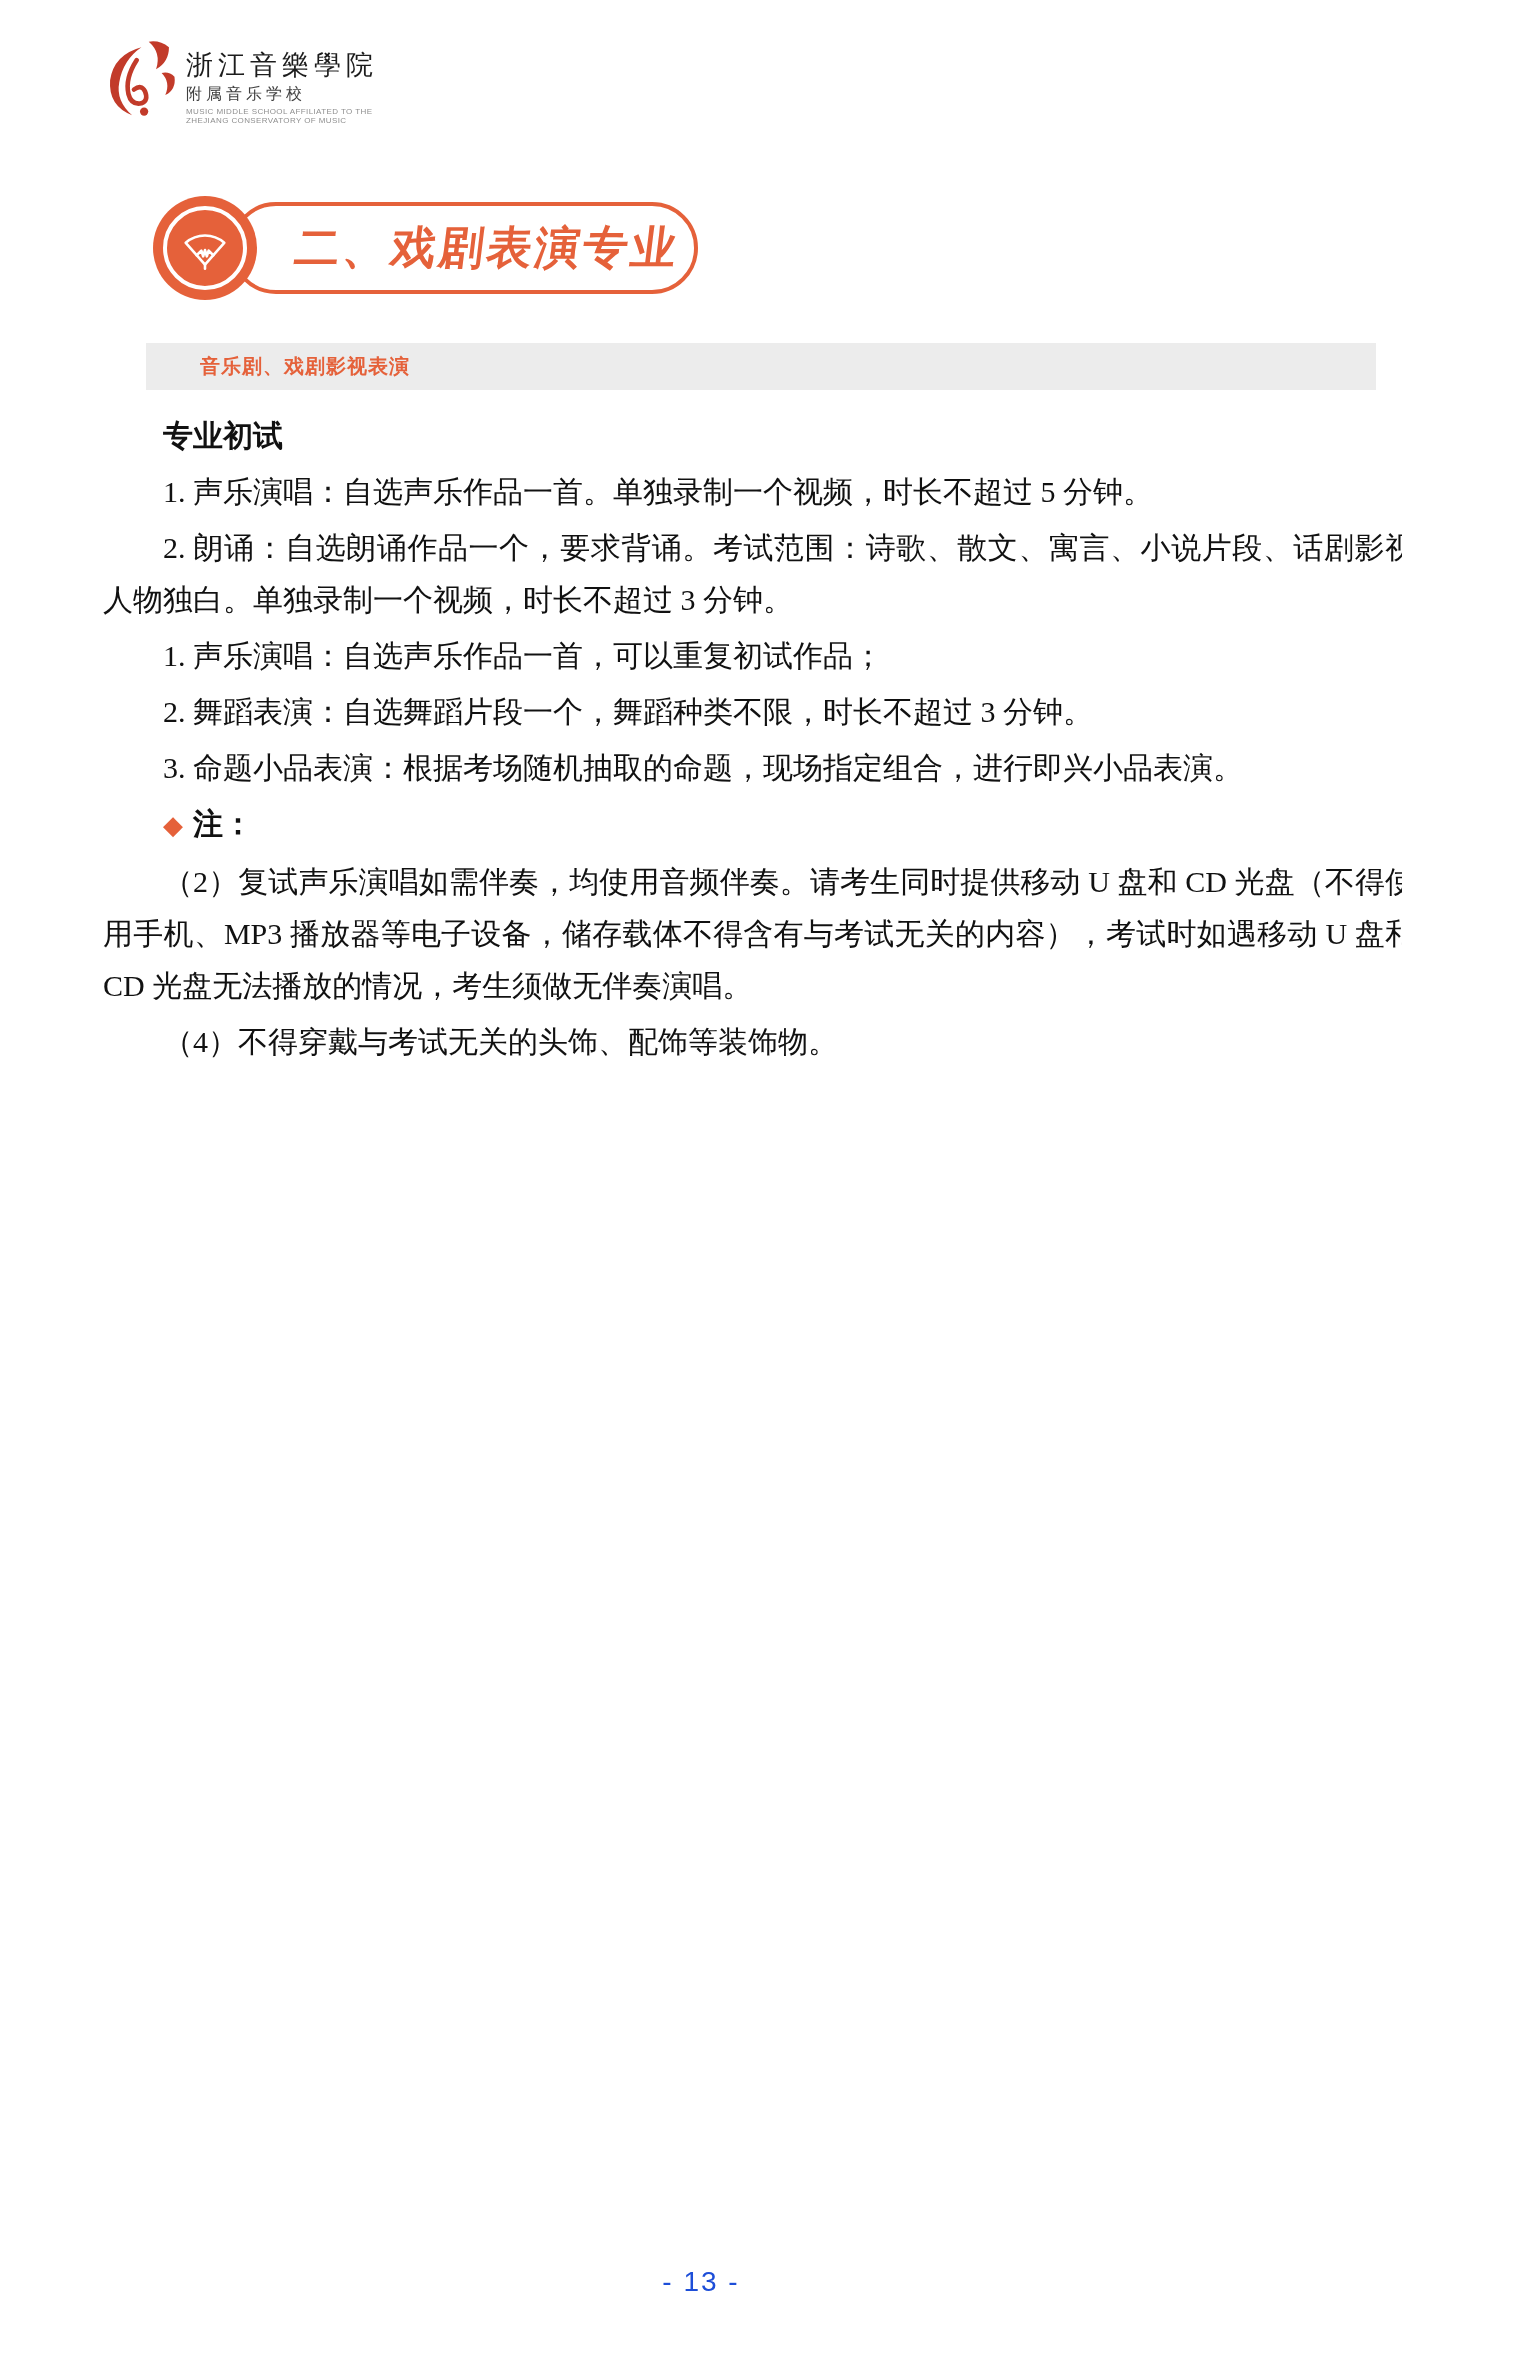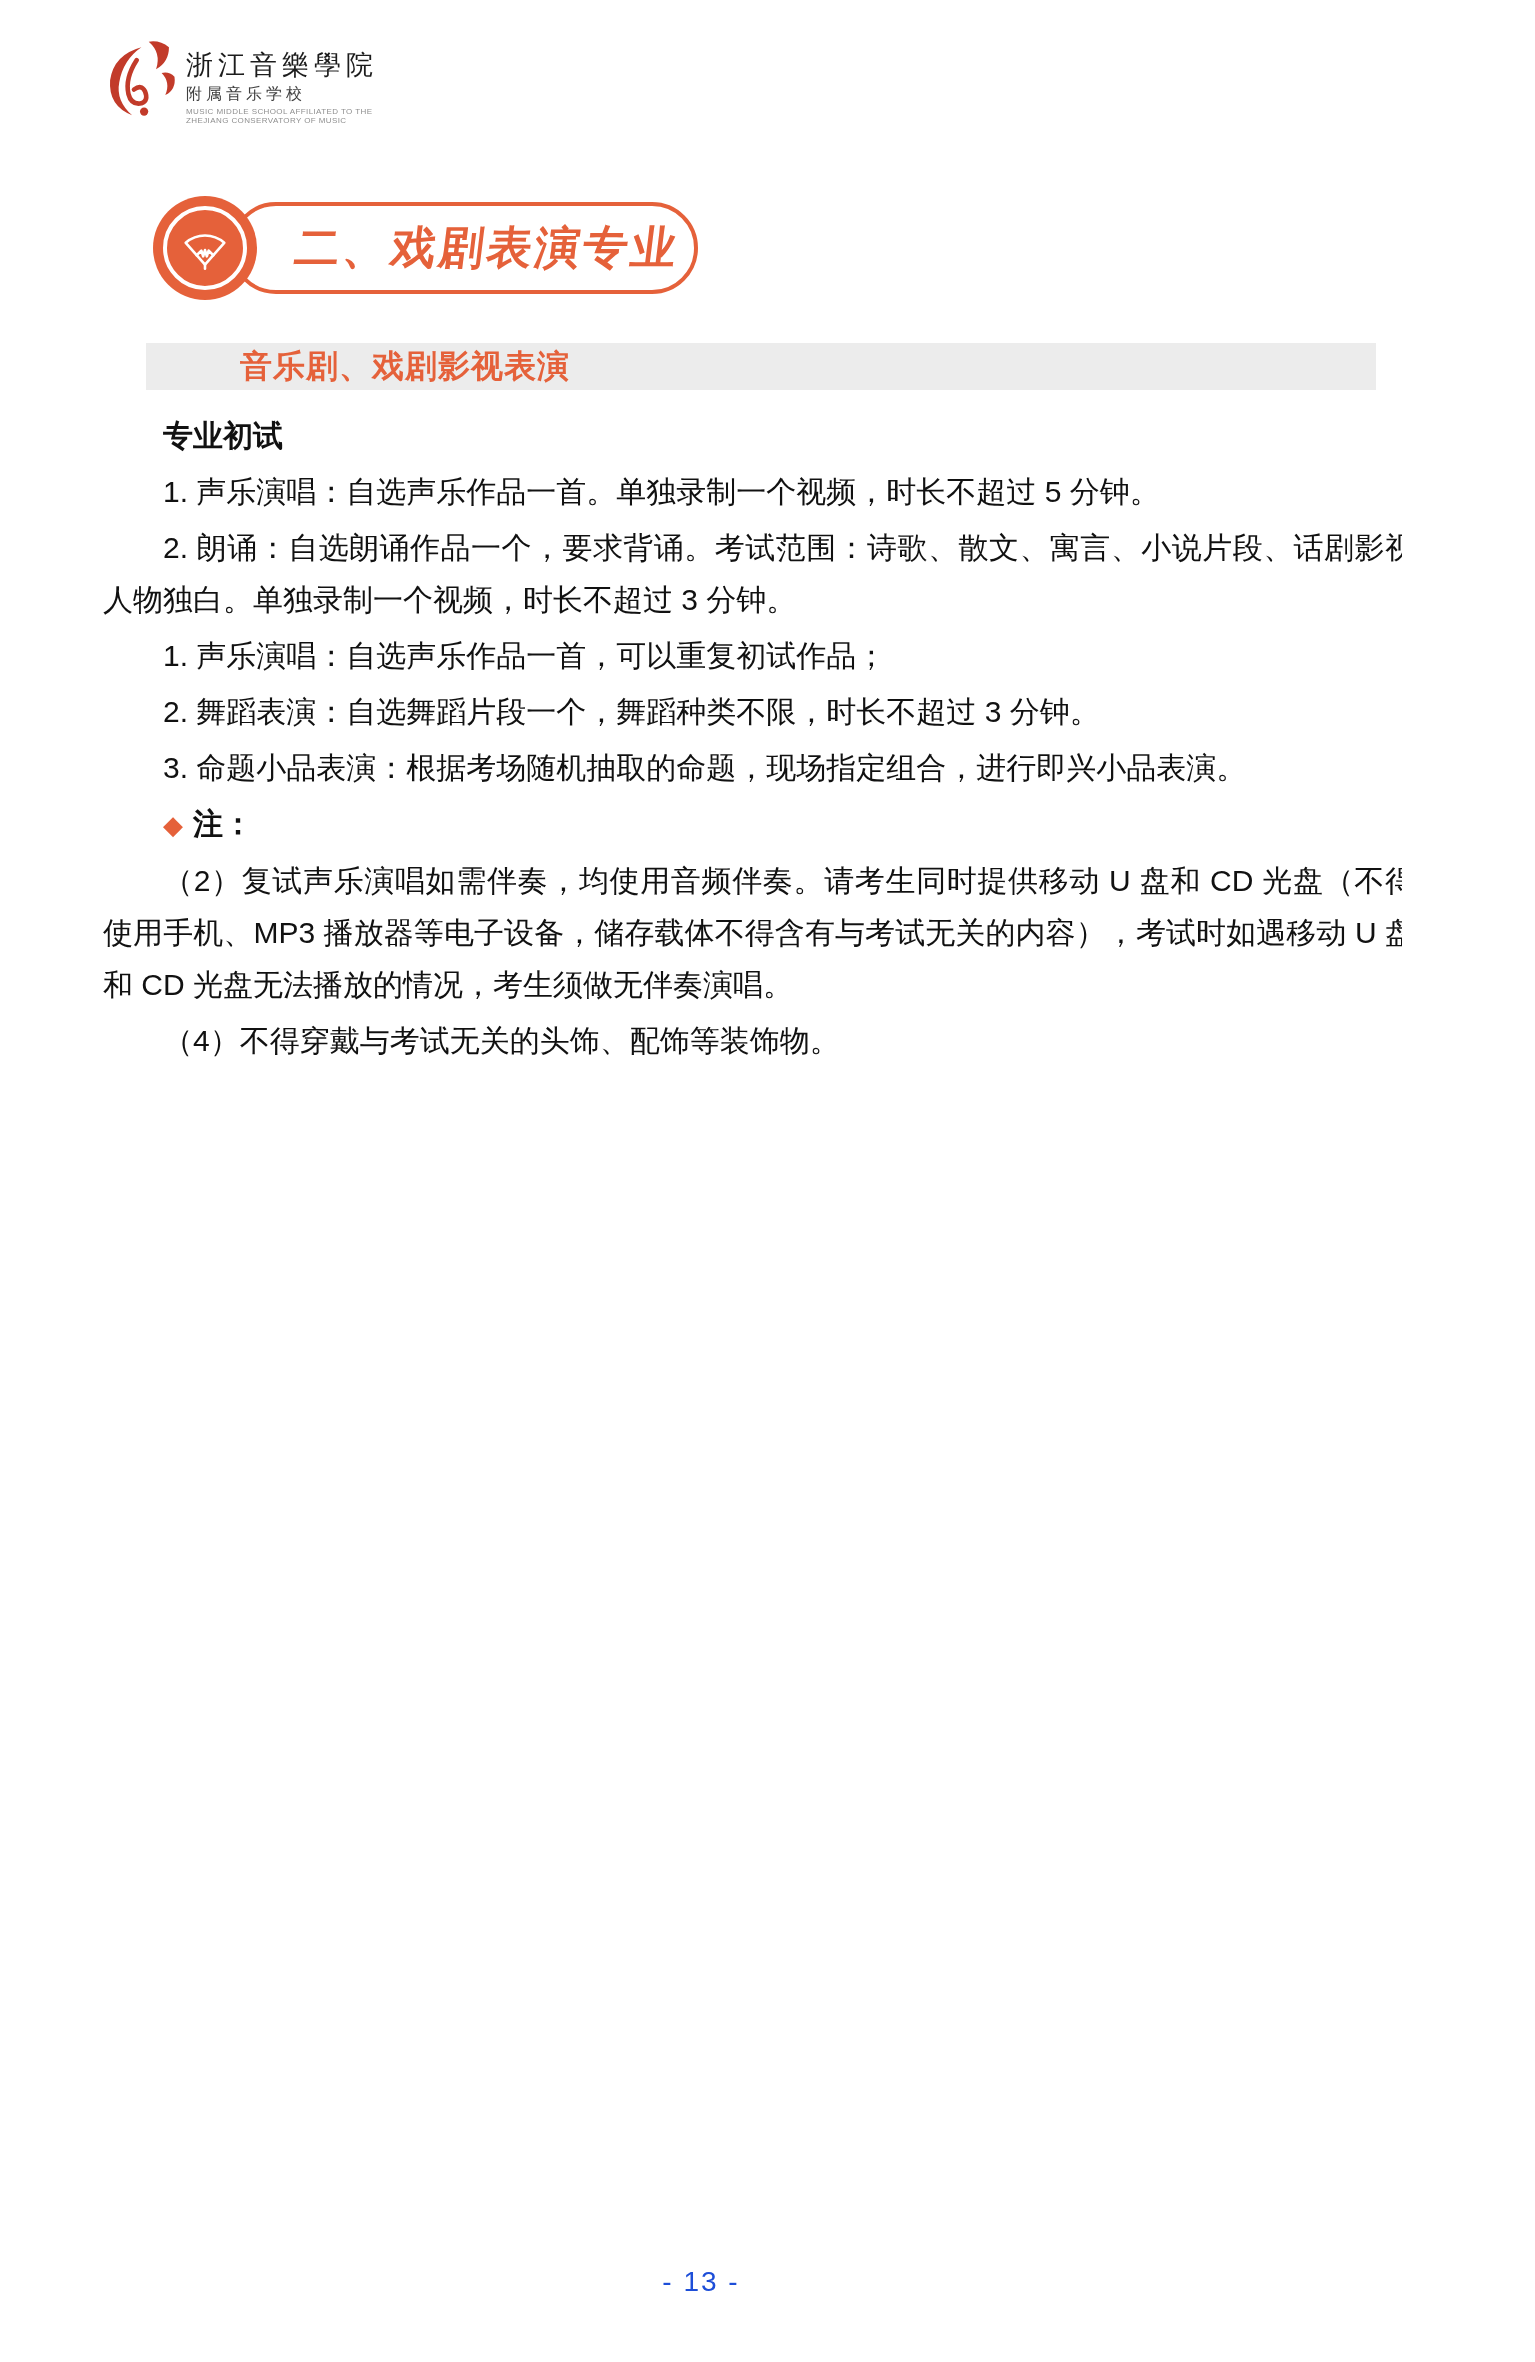--- a/index.html
+++ b/index.html
@@ -47,24 +47,24 @@
     width:84px;height:84px;border-radius:50%;border:4px solid #ffffff;background:#E5613A;
     box-sizing:border-box;display:flex;align-items:center;justify-content:center;
   }
   .fan-svg{width:52px;height:52px;}
 
   
   .subsection-bar{
     position:absolute;left:146px;top:343px;width:1230px;height:47px;background:#ECECEC;
     display:flex;align-items:center;padding-left:54px;box-sizing:border-box;
   }
-  .subsection-title{font-size:32px;font-weight:bold;color:#E5613A;letter-spacing:1px;margin-left:40px;}
+  .subsection-title{font-size:20px;font-weight:bold;color:#E5613A;letter-spacing:1px;}
 
   
-  .body-text{position:absolute;left:103px;top:410px;width:1312px;}
+  .body-text{position:absolute;left:103px;top:410px;width:1312px;font-family:Liberation Serif, serif;}
   .para{
     margin:0 0 4px 0;font-size:30px;line-height:52px;
     text-indent:2em;text-align:justify;color:#111;
   }
   .para-heading{font-weight:bold;}
   .note-head{display:block;}
   .diamond{color:#E5613A;font-size:26px;margin-right:10px;font-style:normal;}
   .note-label{font-weight:bold;}
 
   

